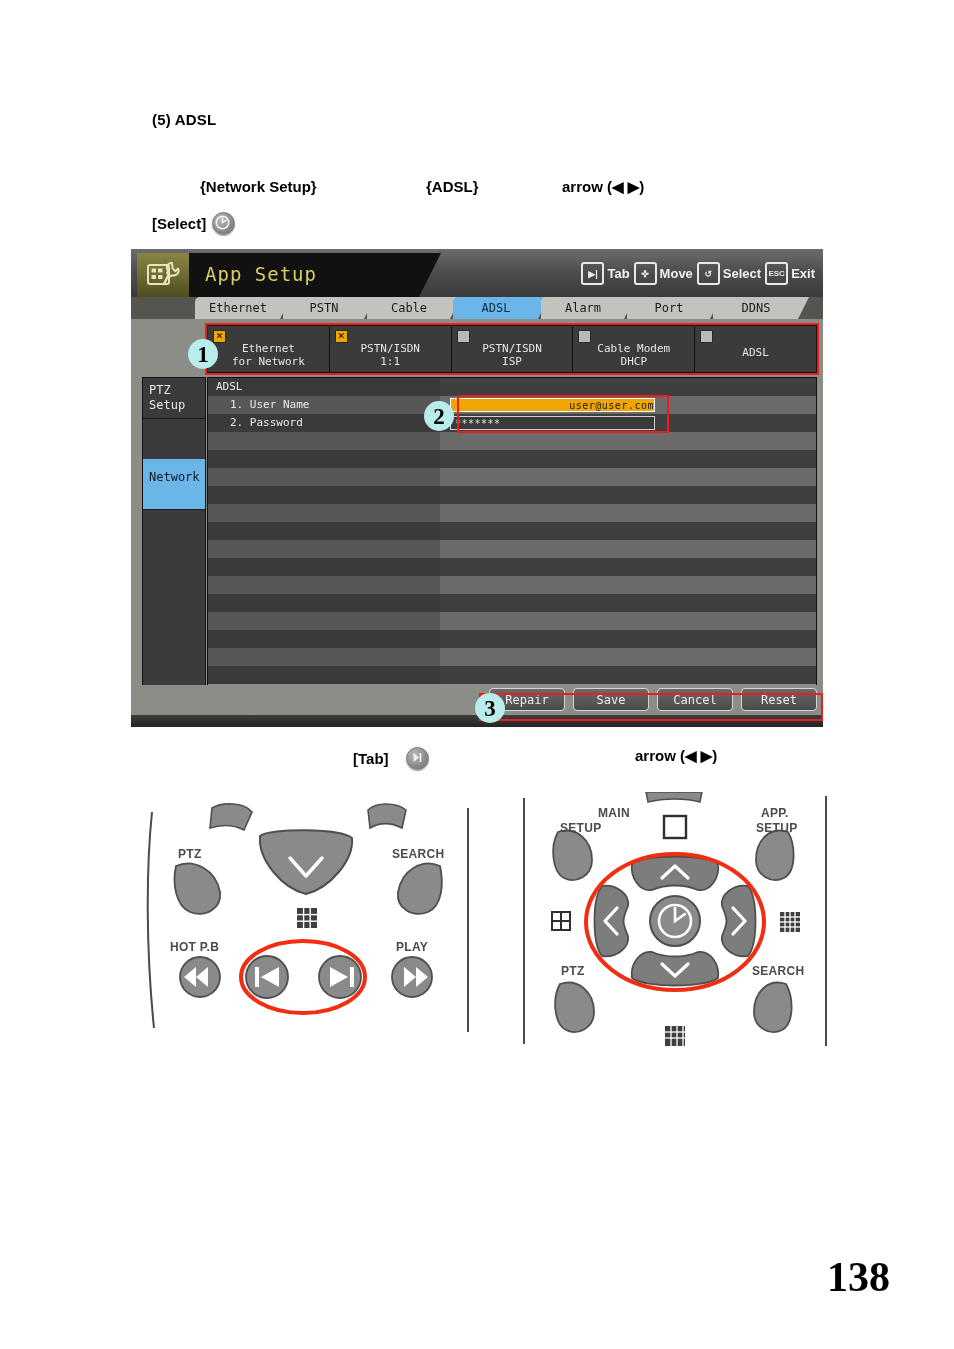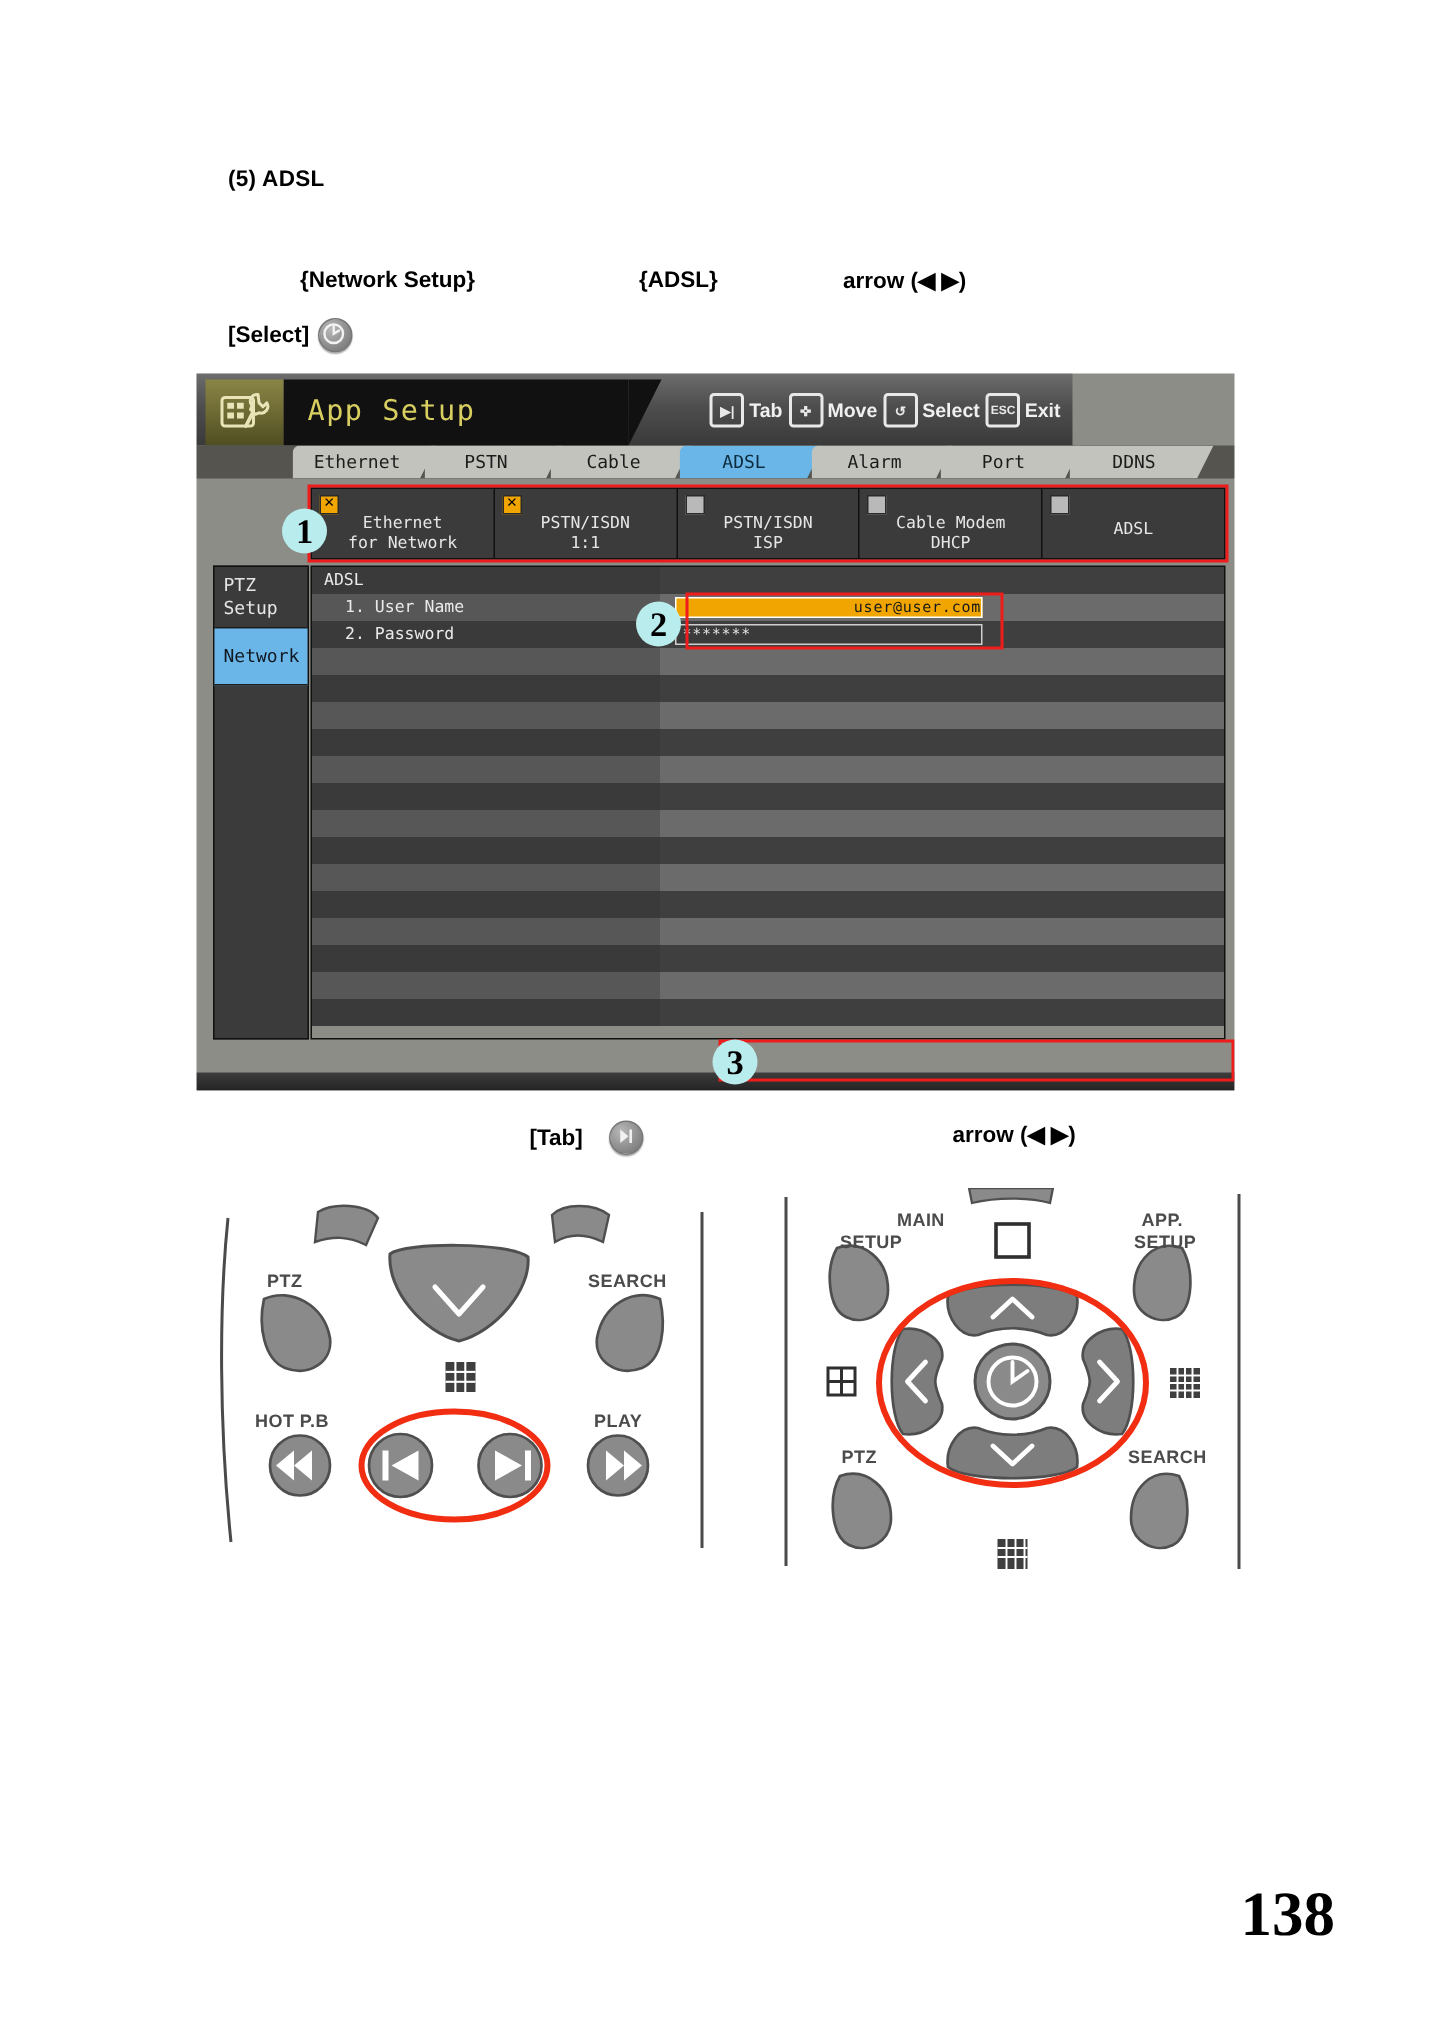--- a/index.html
+++ b/index.html
@@ -72,21 +72,21 @@
     position: absolute;
     left: 131px; top: 249px;
     width: 692px; height: 478px;
     background: #8d8d87;
     font-family: "DejaVu Sans Mono", monospace;
     overflow: hidden;
   }
 
   
   .titlebar {
-    position: absolute; left:0; top:0; width: 584px; height: 48px;
+    position: absolute; left:0; top:0; width: 692px; height: 48px;
     background: linear-gradient(180deg,#6d6d6d 0%, #4e4e4e 45%, #3a3a3a 100%);
   }
   .title-tile {
     position: absolute; left: 6px; top: 4px;
     width: 52px; height: 44px;
     background: linear-gradient(180deg,#8a8546 0%,#6d6a33 50%,#4f4d22 100%);
     display:flex; align-items:center; justify-content:center;
   }
   .title-black {
     position: absolute; left: 58px; top: 4px;
@@ -374,21 +374,21 @@
         <span>ADSL</span>
       </div>
     </div>
   </div>
 
   <div class="leftnav">
     <div class="navitem">
       <span>PTZ</span><br>
       <span>Setup</span>
     </div>
-    <div class="navitem active" style="padding-top:11px;padding-bottom:11px;">
+    <div class="navitem active" style="padding-top:11px;padding-bottom:24px;margin-top:40px;">
       <span>Network</span>
     </div>
   </div>
 
   <div class="content">
     <div class="trow odd">
       <div class="cell-l"></div>
       <div class="cell-r"></div>
       <div class="lbl" style="left:8px;">ADSL</div>
     </div>
@@ -460,20 +460,28 @@
     <div class="trow even">
         <div class="cell-l"></div>
         <div class="cell-r"></div>
       </div>
     <div class="trow odd">
         <div class="cell-l"></div>
         <div class="cell-r"></div>
       </div>
   </div>
 
+  <div class="footer">
+    <div class="footer-buttons">
+      <div class="fbtn">Repair</div>
+      <div class="fbtn">Save</div>
+      <div class="fbtn">Cancel</div>
+      <div class="fbtn">Reset</div>
+    </div>
+  </div>
   <div class="panel-bottom-strip"></div>
 
   <div class="redbox" style="left:74px; top:74px; width:614px; height:52px;"></div>
   <div class="redbox" style="left:326px; top:146px; width:212px; height:38px;"></div>
   <div class="redbox" style="left:348px; top:444px; width:344px; height:28px;"></div>
 </div>
 
 <div class="callout" style="left:188px; top:339px;">1</div>
 <div class="callout" style="left:424px; top:401px;">2</div>
 <div class="callout" style="left:475px; top:693px;">3</div>

